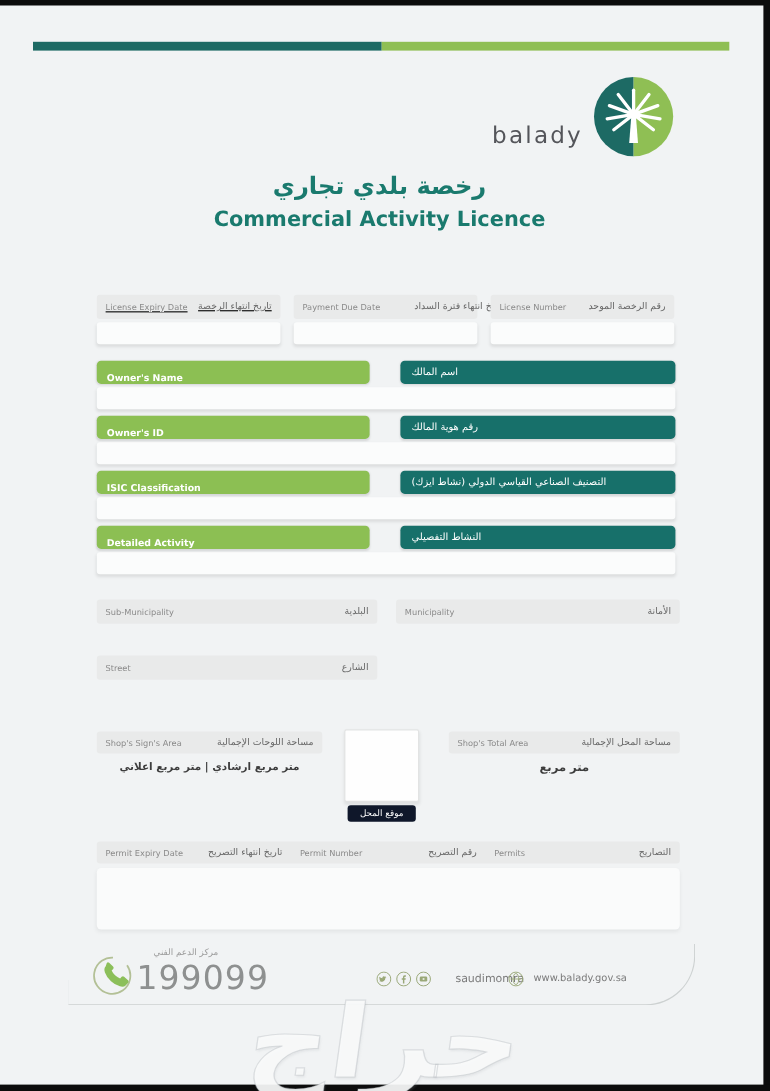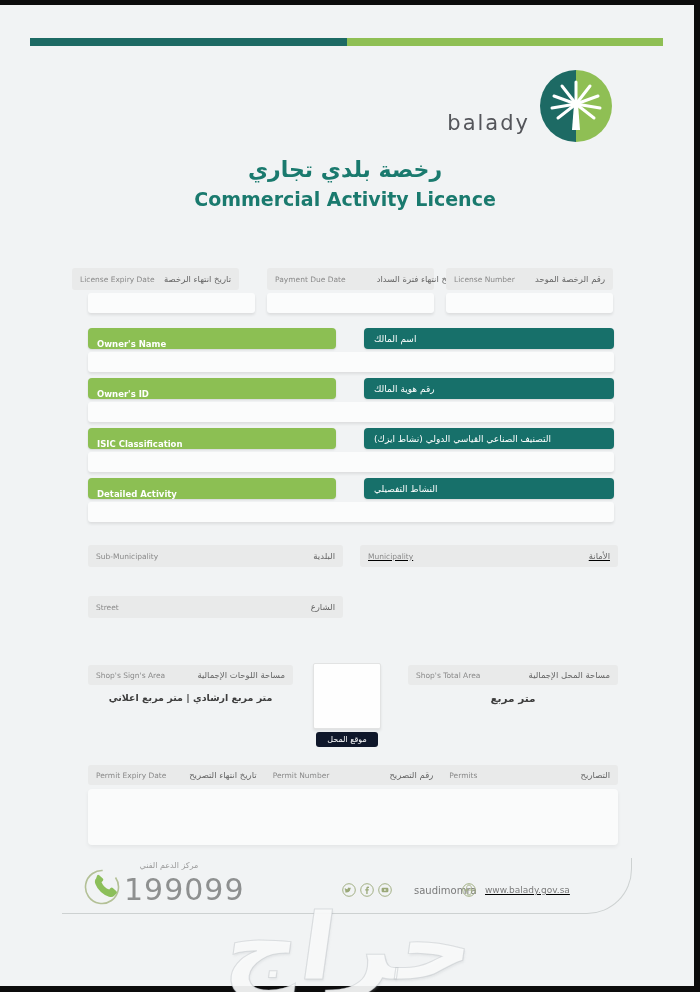--- a/index.html
+++ b/index.html
@@ -69,21 +69,21 @@
       <line x1="38" y1="36" x2="62" y2="40"></line>
       <line x1="38" y1="36" x2="20" y2="50"></line>
       <line x1="38" y1="36" x2="56" y2="50"></line>
     </g>
     <path d="M36 36 L40 36 L42 62 L34 62 Z" fill="#ffffff"></path>
   </svg>
 
   <div class="abs title-ar" style="left:150px;top:157px;width:390px;" dir="rtl">رخصة بلدي تجاري</div>
   <div class="abs title-en" style="left:110px;top:188px;width:470px;">Commercial Activity Licence</div>
 
-  <div class="abs graybar" style="left:72px;top:268px;width:167px;height:22px;">
+  <div class="abs graybar" style="left:88px;top:268px;width:167px;height:22px;text-decoration:underline;">
     <span class="en">License Expiry Date</span>
     <span class="ar" dir="rtl">تاريخ انتهاء الرخصة</span>
   </div>
   <div class="abs graybar" style="left:267px;top:268px;width:167px;height:22px;gap:31px;">
     <span class="en">Payment Due Date</span>
     <span class="ar" dir="rtl">تاريخ انتهاء فترة السداد</span>
   </div>
   <div class="abs graybar" style="left:446px;top:268px;width:167px;height:22px;">
     <span class="en">License Number</span>
     <span class="ar" dir="rtl">رقم الرخصة الموحد</span>
@@ -121,21 +121,21 @@
   </div>
   <div class="abs tealbar" style="left:364px;top:478px;width:250px;height:21px;" dir="rtl">
     <span>النشاط التفصيلي</span>
   </div>
   <div class="abs valbox" style="left:88px;top:502px;width:526px;height:20px;"></div>
 
   <div class="abs graybar" style="left:88px;top:545px;width:255px;height:22px;">
     <span class="en">Sub-Municipality</span>
     <span class="ar" dir="rtl">البلدية</span>
   </div>
-  <div class="abs graybar" style="left:360px;top:545px;width:258px;height:22px;text-decoration:underline;">
+  <div class="abs graybar" style="left:360px;top:545px;width:258px;height:22px;">
     <span class="en">Municipality</span>
     <span class="ar" dir="rtl">الأمانة</span>
   </div>
   <div class="abs graybar" style="left:88px;top:596px;width:255px;height:22px;">
     <span class="en">Street</span>
     <span class="ar" dir="rtl">الشارع</span>
   </div>
 
   <div class="abs graybar" style="left:88px;top:665px;width:205px;height:20px;">
     <span class="en">Shop's Sign's Area</span>
@@ -187,21 +187,21 @@
       <path fill="#9aa878" d="M7.6 11 V7.6 h1.1 l0.2 -1.3 H7.6 V5.5 q0 -0.6 0.7 -0.6 h0.7 V3.7 q-0.6 -0.1 -1.2 -0.1 q-1.5 0 -1.5 1.7 v1 H5.2 v1.3 h1.1 V11 z"></path>
     </svg>
     <svg width="14" height="14" viewBox="0 0 14 14">
       <circle cx="7" cy="7" r="6.3" fill="none" stroke="#9aa878" stroke-width="0.9"></circle>
       <rect x="3.6" y="4.7" width="6.8" height="4.6" rx="1.2" fill="#9aa878"></rect>
       <path d="M6.3 6 L8.6 7 L6.3 8 Z" fill="#ffffff"></path>
     </svg>
     <span class="handle">saudimomra</span>
   </div>
 
-  <div class="abs social" style="left:462px;top:883px;text-decoration:underline;">
+  <div class="abs social" style="left:462px;top:883px;">
     <svg width="14" height="14" viewBox="0 0 14 14">
       <circle cx="7" cy="7" r="6.3" fill="none" stroke="#9aa878" stroke-width="0.9"></circle>
       <ellipse cx="7" cy="7" rx="2.6" ry="5" fill="none" stroke="#9aa878" stroke-width="0.8"></ellipse>
       <line x1="2" y1="7" x2="12" y2="7" stroke="#9aa878" stroke-width="0.8"></line>
     </svg>
     <span class="url">www.balady.gov.sa</span>
   </div>
 
   <div class="abs watermark" style="left:0;top:902px;" dir="rtl">حراج</div>
 

